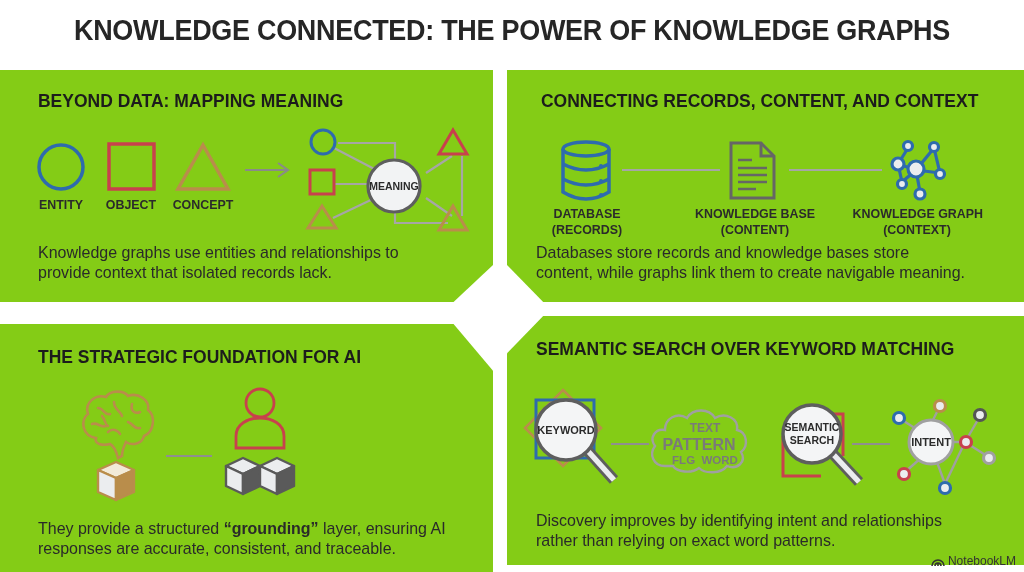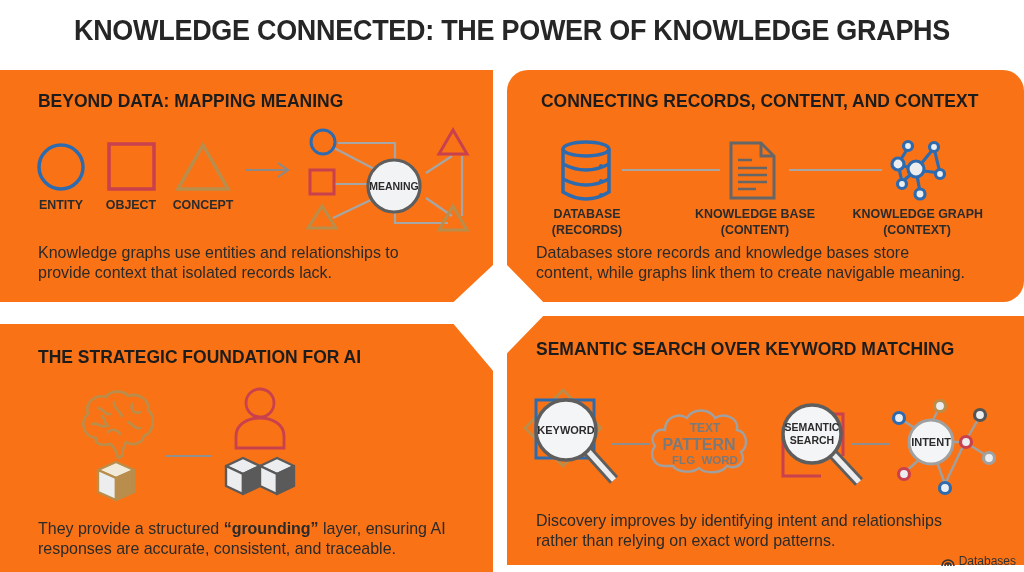--- a/index.html
+++ b/index.html
@@ -1,22 +1,22 @@
 <!DOCTYPE html>
 <html><head>
 <meta charset="utf-8">
 <style>
   html,body{margin:0;padding:0;}
   body{width:1024px;height:572px;background:#ffffff;position:relative;overflow:hidden;font-family:"Liberation Sans","DejaVu Sans",sans-serif;color:#1e1e1e;}
   .title{position:absolute;left:0;top:14px;width:1024px;text-align:center;font-size:29px;letter-spacing:-0.3px;color:#262626;transform:scaleX(0.93);transform-origin:center;}
   .title b{font-weight:bold;}
-  .panel{position:absolute;background:#f97316;}
+  .panel{position:absolute;background:#84cc16;}
   #p1{left:0;top:70px;width:493px;height:232px;clip-path:polygon(0 0,100% 0,100% 84%,92% 100%,0 100%);}
   #p2{left:507px;top:70px;width:517px;height:232px;clip-path:polygon(0 0,100% 0,100% 100%,6% 100%,0 86%,0 14%,0 0);}
-  #p2{clip-path:polygon(0 0,100% 0,100% 100%,7% 100%,0 84%);border-radius:21px;}
+  #p2{clip-path:polygon(0 0,100% 0,100% 100%,7% 100%,0 84%);}
   #p3{left:0;top:324px;width:493px;height:312px;clip-path:polygon(0 0,92% 0,100% 15%,100% 100%,0 100%);}
   #p4{left:507px;top:316px;width:517px;height:249px;clip-path:polygon(7% 0,100% 0,100% 100%,0 100%,0 15%);}
   .ph{position:absolute;font-size:19px;font-weight:bold;color:#1c1c1c;white-space:nowrap;transform:scaleX(0.92);transform-origin:left;}
   .desc{position:absolute;font-size:17px;line-height:21px;color:#2a2a2a;white-space:nowrap;transform:scaleX(0.94);transform-origin:left;}
   .lbl{position:absolute;font-size:13.5px;font-weight:bold;color:#2b2b2b;text-align:center;white-space:nowrap;transform:scaleX(0.92);line-height:16px;}
   svg{position:absolute;overflow:visible;}
   .svgtxt{font-family:"Liberation Sans","DejaVu Sans",sans-serif;font-weight:bold;}
   .brand{position:absolute;right:8px;bottom:4px;font-size:12px;color:#333;white-space:nowrap;}
   .brand span{display:inline-block;}
 </style>
@@ -240,14 +240,14 @@
 </div>
 
 <div class="brand">
   <svg style="position:relative;display:inline-block;vertical-align:-2px;" width="14" height="11">
       <g fill="none" stroke="#333" stroke-width="1.6">
         <path d="M1,10 A6,6 0 0 1 13,10"></path>
         <path d="M4,10 A3,3 0 0 1 10,10"></path>
         <line x1="7" y1="10" x2="7" y2="7"></line>
       </g>
     </svg>
-  <span>Databases</span>
+  <span>NotebookLM</span>
 </div>
 
 </body></html>

